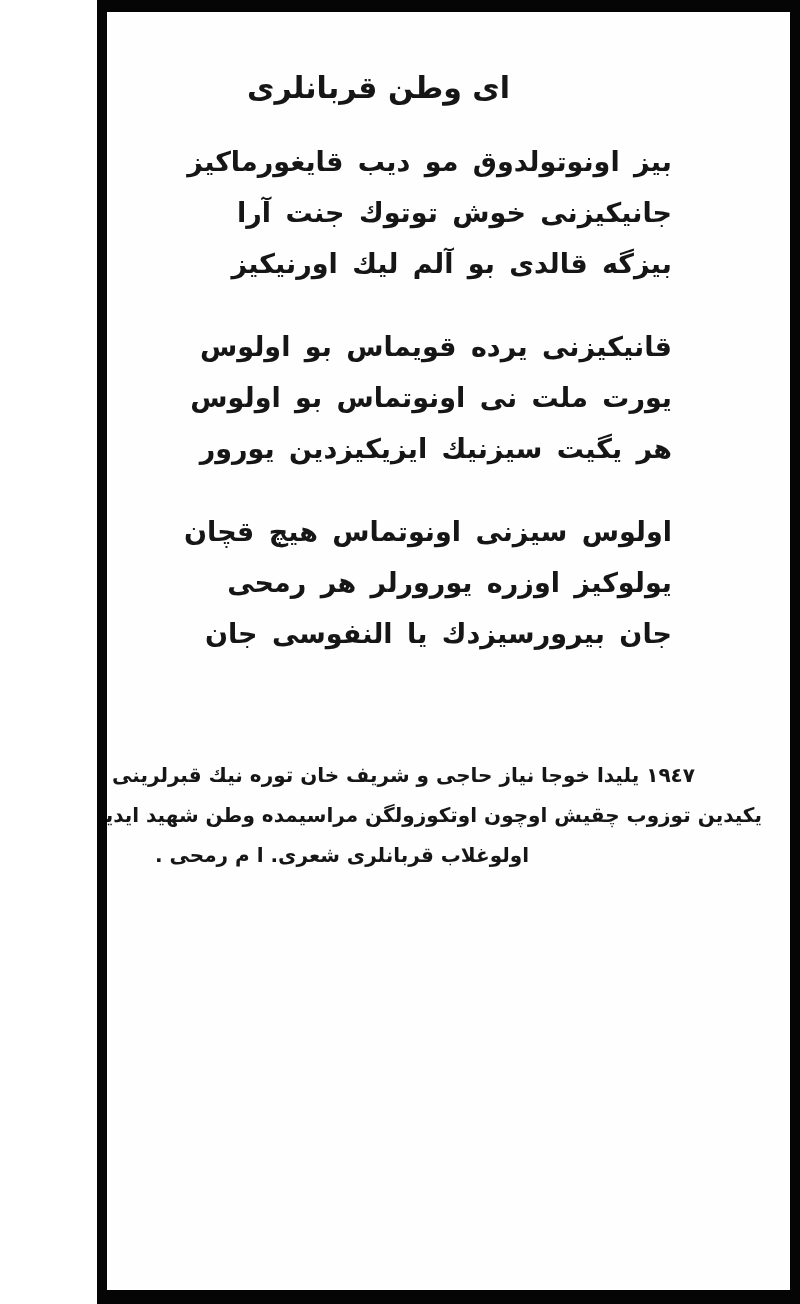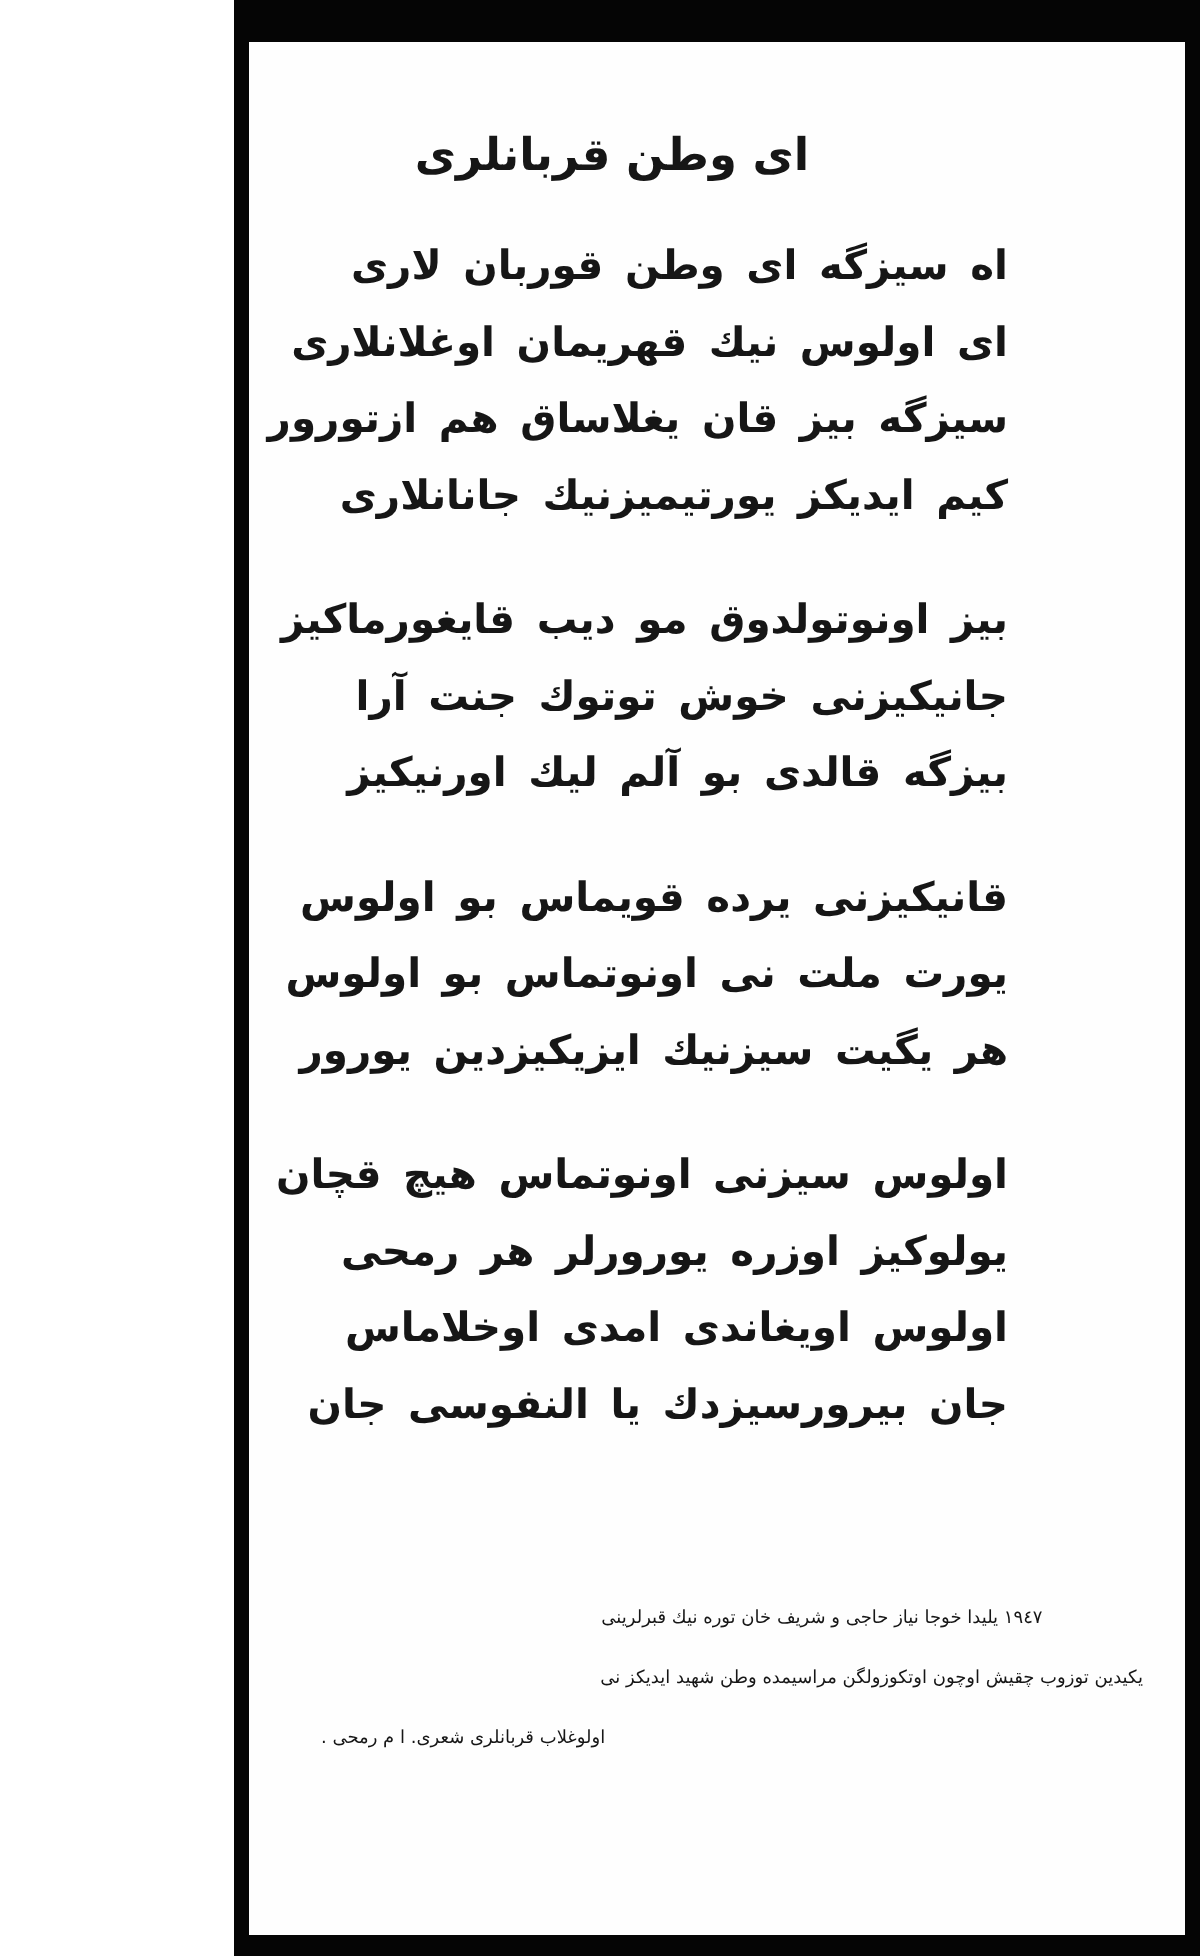--- a/index.html
+++ b/index.html
@@ -3,24 +3,24 @@
 <meta charset="utf-8">
 <style>
   html,body{margin:0;padding:0;}
   body{
     width:800px;height:1304px;
     background:#ffffff;
     font-family:"DejaVu Sans",sans-serif;
   }
   .scan-frame{
     position:relative;
-    width:644px;height:1304px;
+    width:703px;height:1304px;
     box-sizing:border-box;
     background:#050505;
-    padding:28px 10px 14px 10px;
+    padding:12px 10px 14px 10px;
   }
   .paper{
     width:100%;height:100%;
     box-sizing:border-box;
     background:#fefefe;
     color:#161616;
     overflow:hidden;
   }
   .poem-title{
     margin:54px 0 0 0;
@@ -39,62 +39,55 @@
   .stanza{margin:0 0 32px 0;}
   .poem-line{
     font-size:27px;
     font-weight:bold;
     line-height:51px;
     white-space:nowrap;
     word-spacing:5px;
   }
   .colophon{
     margin-top:96px;
-    font-size:12px;
-    font-weight:normal;
+    font-size:20px;
+    font-weight:bold;
     line-height:40px;
   }
   .colophon-line{white-space:nowrap;}
   .c1{text-align:right;padding-left:0;padding-right:95px;}
   .c2{text-align:right;padding-right:28px;}
   .c3{text-align:left;padding-left:48px;direction:rtl;}
 </style>
 </head>
 <body>
 
 <div class="scan-frame">
   <div class="paper" dir="rtl">
 
     <h1 class="poem-title">اى وطن قربانلرى</h1>
 
     <div class="poem">
 
-      <div class="stanza">
-        <div class="poem-line">اه سيزگه اى وطن قوربان لارى</div>
-        <div class="poem-line">اى اولوس نيك قهريمان اوغلانلارى</div>
-        <div class="poem-line">سيزگه بيز قان يغلاساق هم ازتورور</div>
-        <div class="poem-line">كيم ايديكز يورتيميزنيك جانانلارى</div>
-      </div>
 
       <div class="stanza">
         <div class="poem-line">بيز اونوتولدوق مو ديب قايغورماكيز</div>
         <div class="poem-line">جانيكيزنى خوش توتوك جنت آرا</div>
         <div class="poem-line">بيزگه قالدى بو آلم ليك اورنيكيز</div>
       </div>
 
       <div class="stanza">
         <div class="poem-line">قانيكيزنى يرده قويماس بو اولوس</div>
         <div class="poem-line">يورت ملت نى اونوتماس بو اولوس</div>
         <div class="poem-line">هر يگيت سيزنيك ايزيكيزدين يورور</div>
       </div>
 
       <div class="stanza">
         <div class="poem-line">اولوس سيزنى اونوتماس هيچ قچان</div>
         <div class="poem-line">يولوكيز اوزره يورورلر هر رمحى</div>
-        <div class="poem-line">اولوس اويغاندى امدى اوخلاماس</div>
         <div class="poem-line">جان بيرورسيزدك يا النفوسى جان</div>
       </div>
 
     </div>
 
     <div class="colophon">
       <div class="colophon-line c1">١٩٤٧ يليدا خوجا نياز حاجى و شريف خان توره نيك قبرلرينى</div>
       <div class="colophon-line c2">يكيدين توزوب چقيش اوچون اوتكوزولگن مراسيمده وطن شهيد ايديكز نى</div>
       <div class="colophon-line c3">اولوغلاب قربانلرى شعرى. ا م رمحى .</div>
     </div>

